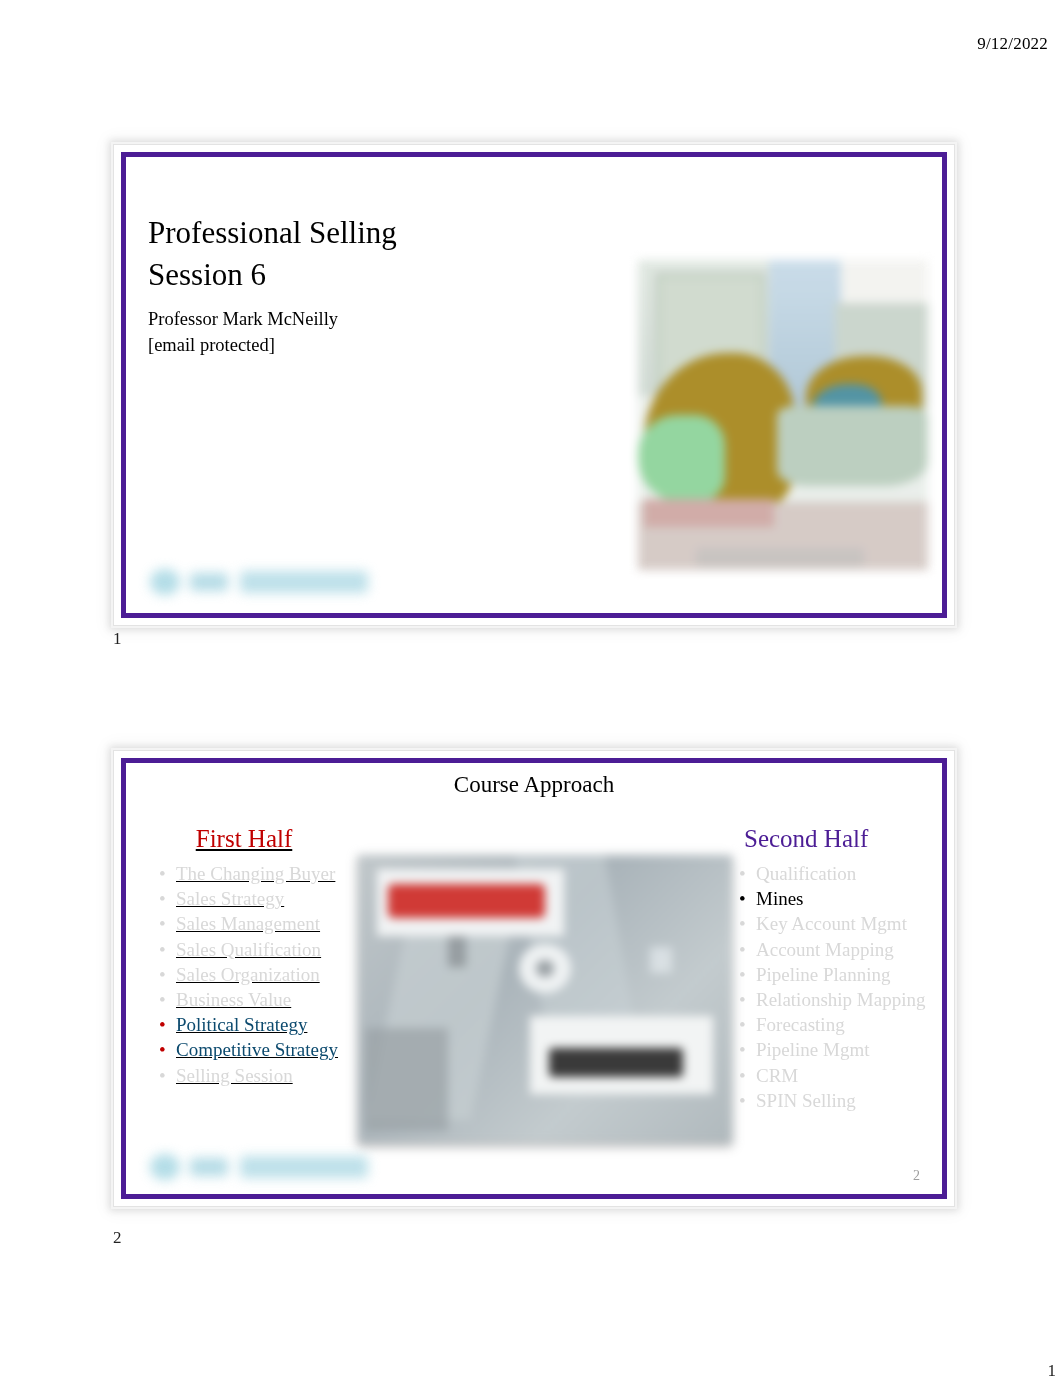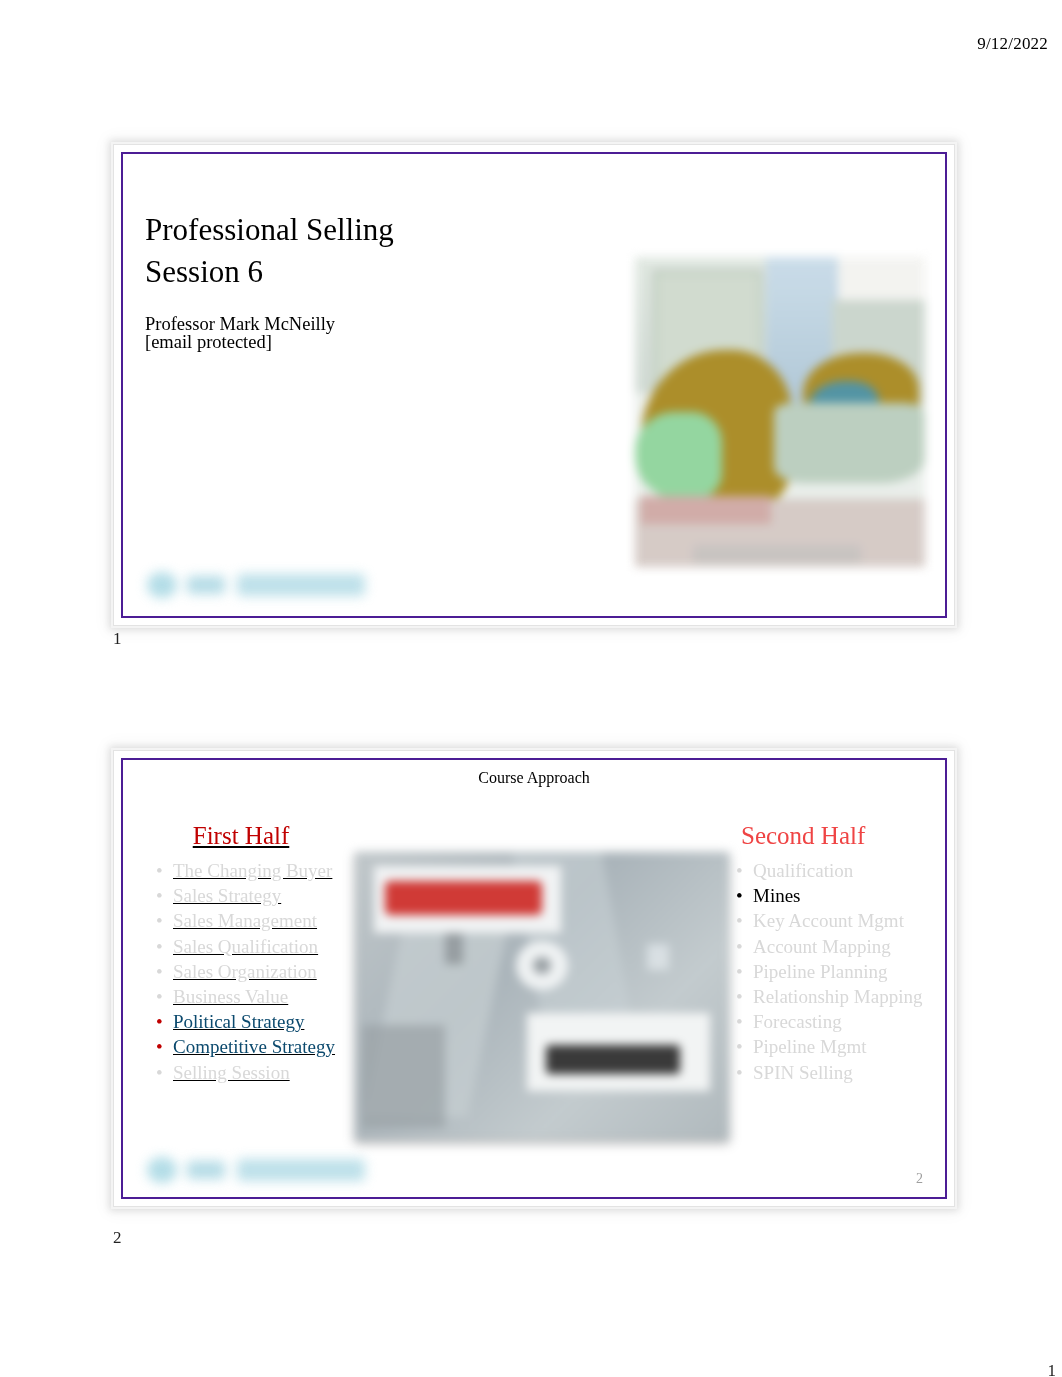--- a/index.html
+++ b/index.html
@@ -34,21 +34,21 @@
     border: 1px solid #e3e3e3;
     box-shadow:
       0 0 0 2px #f4f4f4,
       0 0 7px 4px rgba(0,0,0,0.10),
       0 0 16px 6px rgba(0,0,0,0.045);
   }
   .slide-inner {
     position: absolute;
     inset: 7px;
     background: #ffffff;
-    border: 2px solid #4c1d95;
+    border: 5px solid #4c1d95;
     overflow: hidden;
   }
 
   #slide-1 {
     left: 113px;
     top: 144px;
     width: 840px;
     height: 480px;
   }
   #slide-2 {
@@ -68,21 +68,21 @@
     color: #000000;
     font-family: "Liberation Serif", serif;
   }
   .s1-subline {
     position: absolute;
     left: 22px;
     font-size: 18.5px;
     color: #000000;
     font-family: "Liberation Serif", serif;
   }
-  #s1-presenter { top: 160px; text-align: center; }
+  #s1-presenter { top: 152px; text-align: center; }
   #s1-email { top: 178px; }
 
   
   .s1-illustration {
     position: absolute;
     left: 512px;
     top: 103px;
     width: 290px;
     height: 310px;
     overflow: hidden;
@@ -168,39 +168,39 @@
     background: #b2dbe6; border-radius: 4px;
   }
 
   
   .s2-title {
     position: absolute;
     top: 9px;
     left: 0;
     width: 100%;
     text-align: center;
-    font-size: 16px;
+    font-size: 23px;
     color: #000000;
     font-family: "Liberation Serif", serif;
   }
 
   .col {
     position: absolute;
     top: 62px;
   }
   #col-left  { left: 20px;  width: 220px; text-decoration: underline; }
   #col-right { left: 600px; width: 240px; }
 
   .col-heading {
     font-size: 25px;
     margin: 0 0 7px 0;
     font-family: "Liberation Serif", serif;
   }
   #col-left .col-heading  { color: #C00000; text-align: center; padding-right: 24px; }
-  #col-right .col-heading { color: #ef4444; text-align: left; padding-left: 18px; }
+  #col-right .col-heading { color: #4c1d95; text-align: left; padding-left: 18px; }
 
   ul.bullets {
     list-style: none;
     margin: 8px;
     padding: 0;
   }
   ul.bullets li {
     position: relative;
     padding-left: 22px;
     font-size: 19px;
@@ -396,20 +396,21 @@
       <div class="col-heading">Second Half</div>
       <ul class="bullets" id="right-list">
           <li>Qualification</li>
           <li class="hl-black">Mines</li>
           <li>Key Account Mgmt</li>
           <li>Account Mapping</li>
           <li>Pipeline Planning</li>
           <li>Relationship Mapping</li>
           <li>Forecasting</li>
           <li>Pipeline Mgmt</li>
+          <li>CRM</li>
           <li>SPIN Selling</li>
         </ul>
     </div>
 
     <div class="footer-logo" style="bottom:10px;">
       <div class="mark"></div>
       <div class="w1"></div>
       <div class="w2"></div>
     </div>
 

